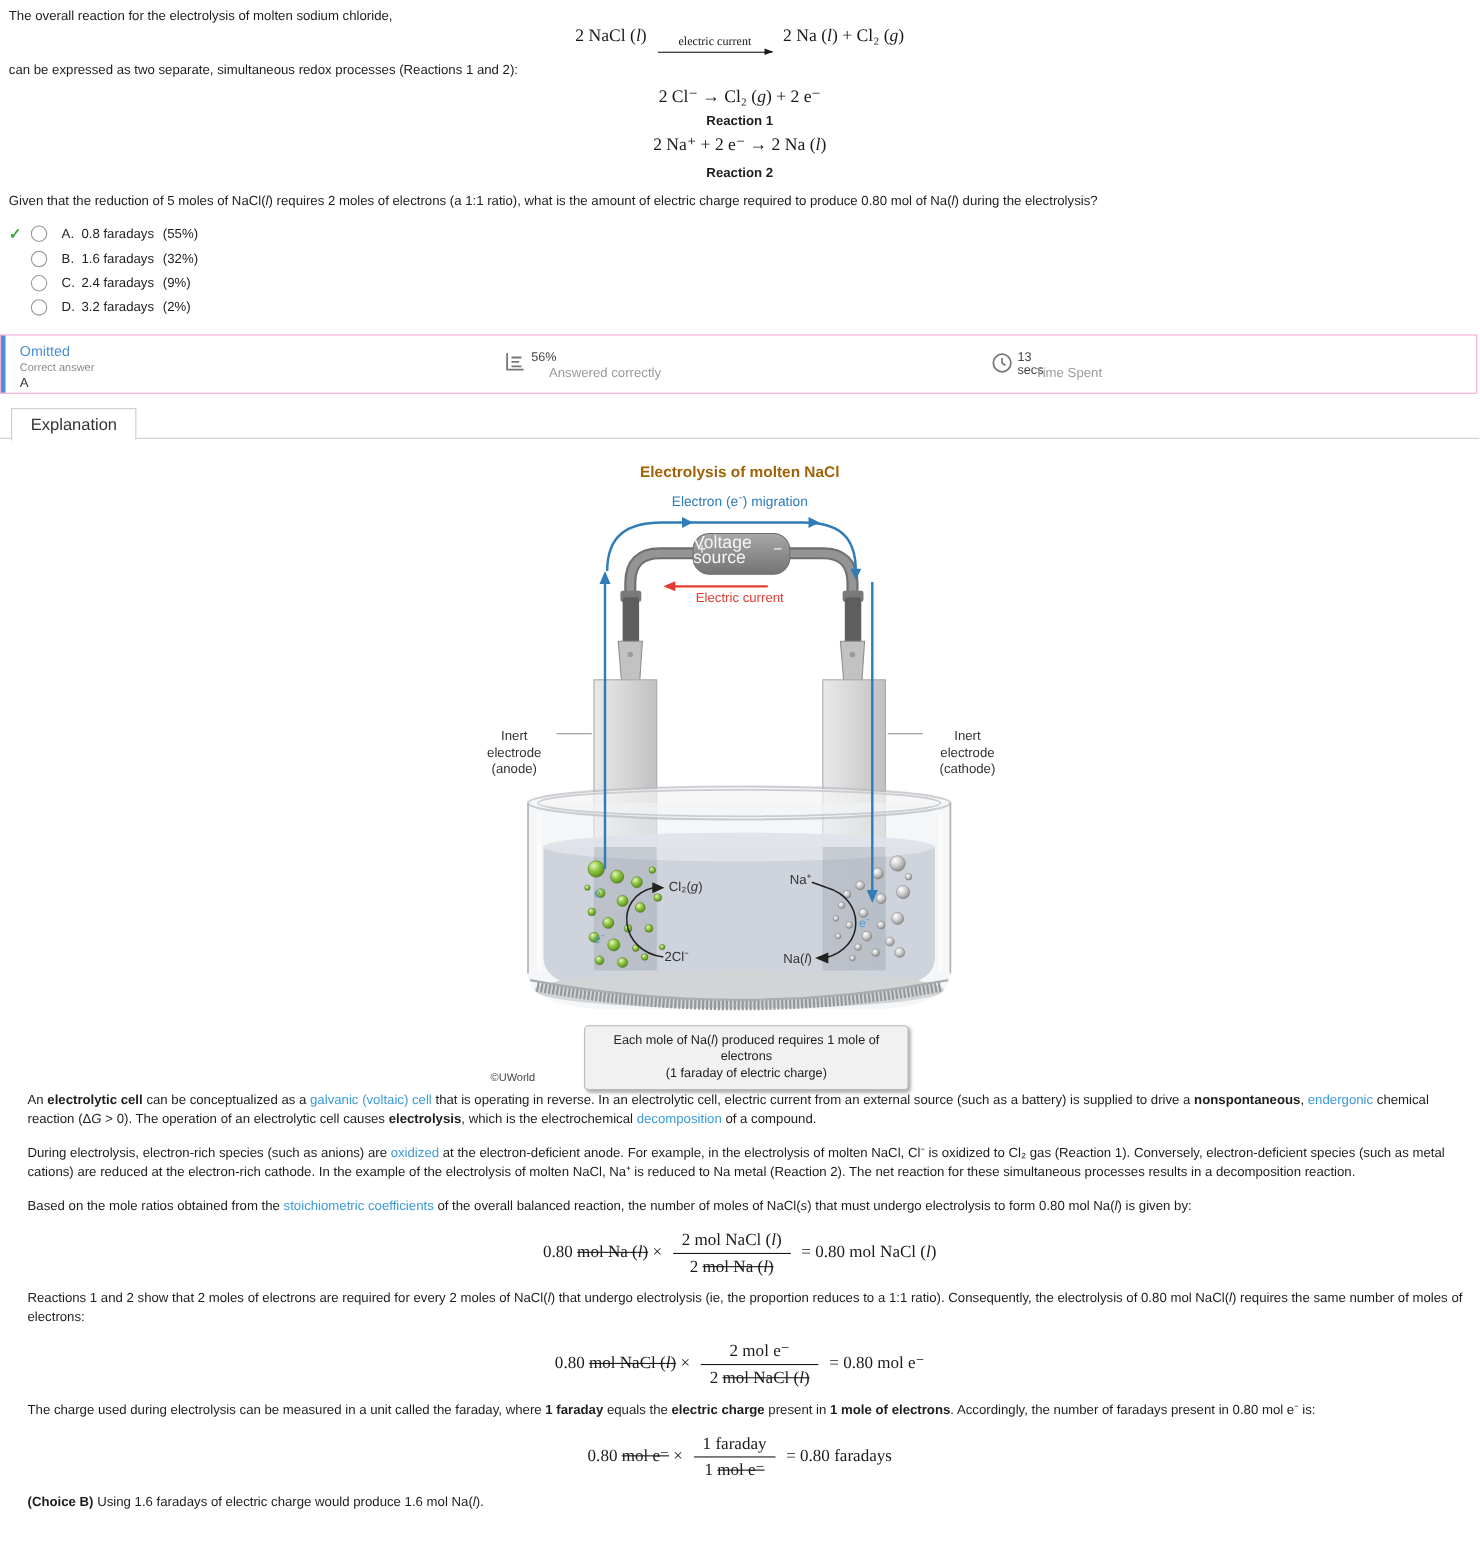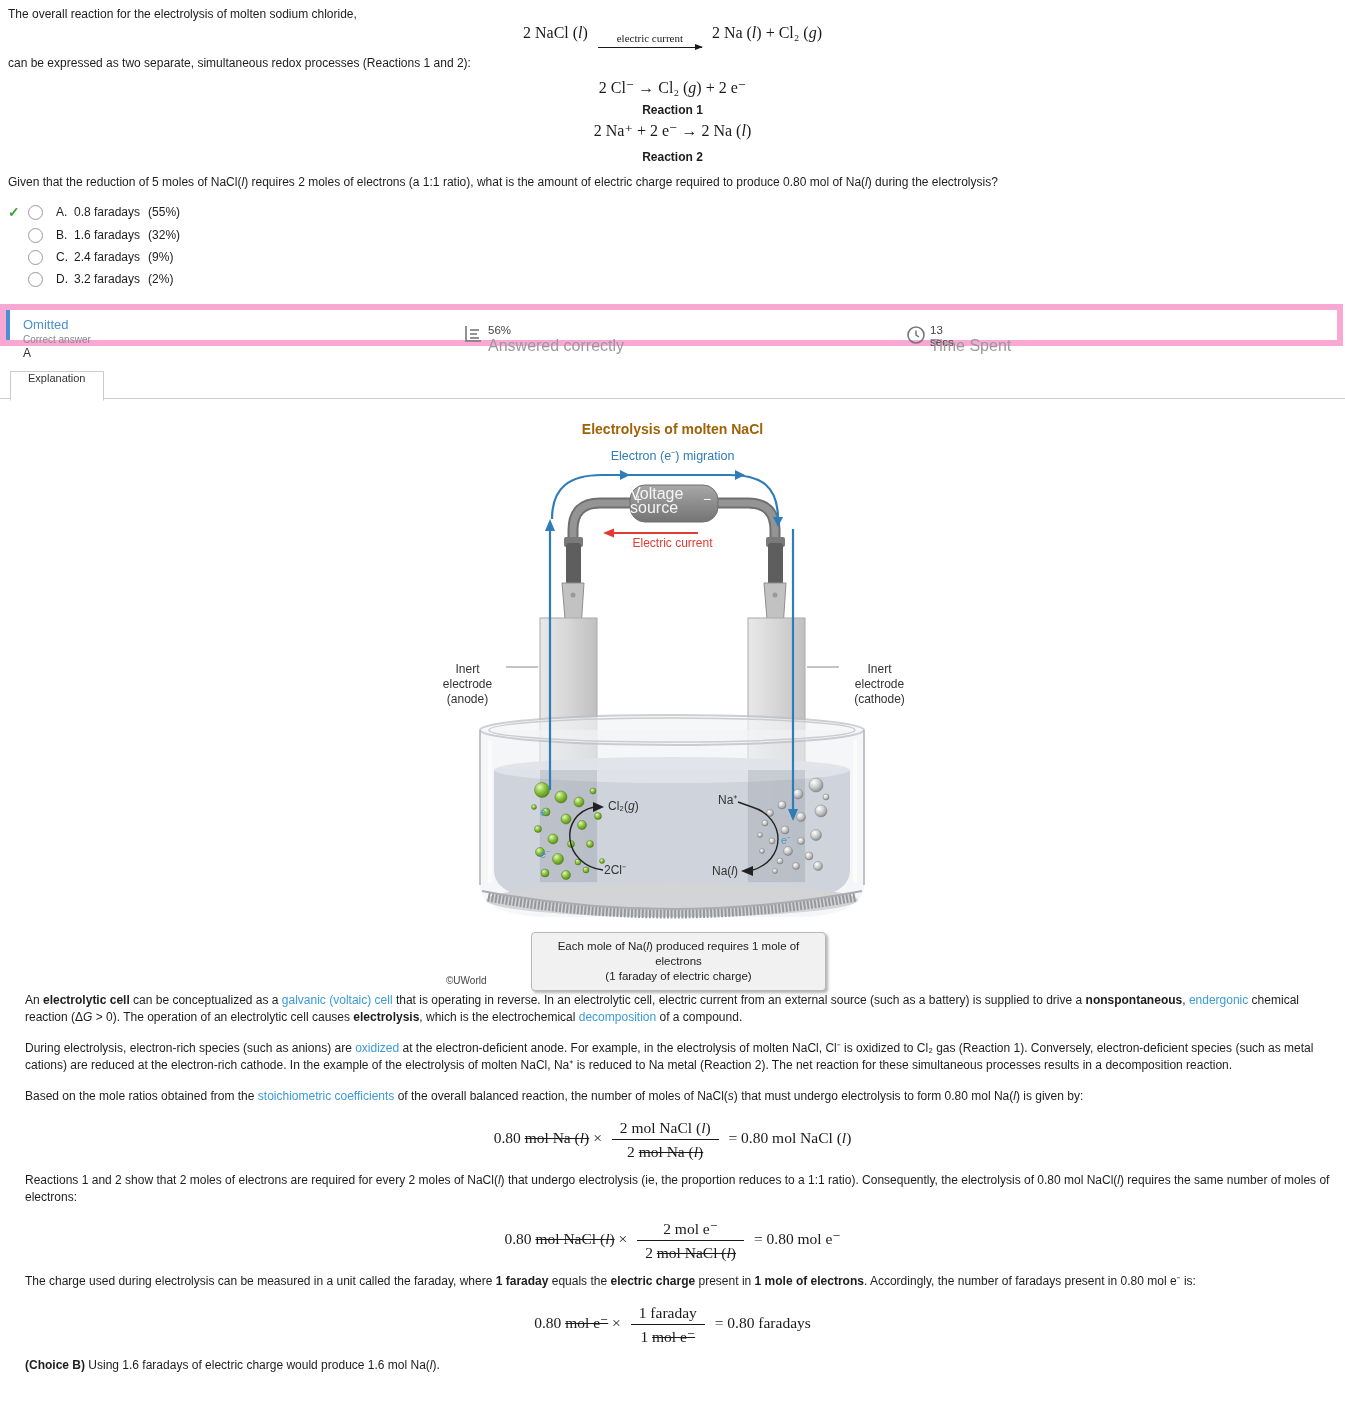--- a/index.html
+++ b/index.html
@@ -17,32 +17,32 @@
   .rxnarrow .over{display:block;font-family:"Liberation Serif",serif;font-size:11px;line-height:11px;margin-bottom:3px}
   .arrline{position:relative;display:block;height:1px;background:#1a1a1a;width:104px;margin:0 auto}
   .arrline::after{content:"";position:absolute;right:-1px;top:-3px;border-left:8px solid #1a1a1a;border-top:3px solid transparent;border-bottom:3px solid transparent}
   
   .choice{position:absolute;left:8px;display:flex;align-items:center;font-size:12px;height:18px}
   .check{width:20px;font-size:14px;font-weight:700;color:#3fa33f}
   .radio{width:15px;height:15px;border:1.5px solid #9a9a9a;border-radius:50%;margin-right:13px;background:#fff;box-sizing:border-box}
   .cletter{width:18px}
   .cpct{margin-left:8px}
   
-  .statusbar{position:absolute;left:0;top:304px;width:1343px;height:42px;border:6px solid #f9a8d4;box-sizing:border-box;background:#fff}
+  .statusbar{position:absolute;left:0;top:304px;width:1343px;height:54px;border:1px solid #f9a8d4;box-sizing:border-box;background:#fff}
   .statusaccent{position:absolute;left:0;top:0;width:4px;height:100%;background:#4a90d5}
   .omitted{position:absolute;left:17px;top:7px;font-size:13px;color:#4a90d5}
   .calabel{position:absolute;left:17px;top:24px;font-size:10px;color:#8a8a8a}
   .caval{position:absolute;left:17px;top:36px;font-size:12px;color:#333}
   .statmid{position:absolute;left:458px;top:14px}
   .statright{position:absolute;left:900px;top:14px}
   .statbig{position:absolute;left:24px;top:0;font-size:11.5px;color:#444}
-  .statsmall{position:absolute;left:24px;top:13px;font-size:16px;color:#9a9a9a;white-space:nowrap}
+  .statsmall{position:absolute;left:40px;top:13px;font-size:12px;color:#9a9a9a;white-space:nowrap}
   
   .tabline{position:absolute;left:0;top:398px;width:1345px;height:1px;background:#ccc}
-  .tab{position:absolute;left:10px;top:371px;height:28px;padding:0 17px;border:1px solid #ccc;border-bottom:1px solid #fff;background:#fff;font-size:11px;color:#333;display:flex;z-index:2}
+  .tab{position:absolute;left:10px;top:371px;height:28px;padding:0 17px;border:1px solid #ccc;border-bottom:1px solid #fff;background:#fff;font-size:15px;color:#333;display:flex;align-items:center;z-index:2}
   
   .dtitle{position:absolute;top:421px;font-size:14px;font-weight:700;color:#a16207}
   .dlabel{position:absolute;font-size:12px;color:#333;line-height:15px}
   .blue{color:#2e7cb8}
   .red{color:#e23b33}
   .white{color:#f5f5f5}
   .captionbox{position:absolute;left:531px;top:932px;width:285px;padding:6px 4px;background:#f1f1f1;border:1px solid #b9b9b9;border-radius:4px;box-shadow:2px 2px 3px rgba(0,0,0,.3);text-align:center;font-size:11.5px;color:#222;line-height:15px}
   .credit{position:absolute;left:446px;top:975px;font-size:10px;color:#444}
   
   .expl{position:absolute;left:8px;top:992px;width:1329px;font-size:12px;line-height:17px;color:#1d1d1d}

